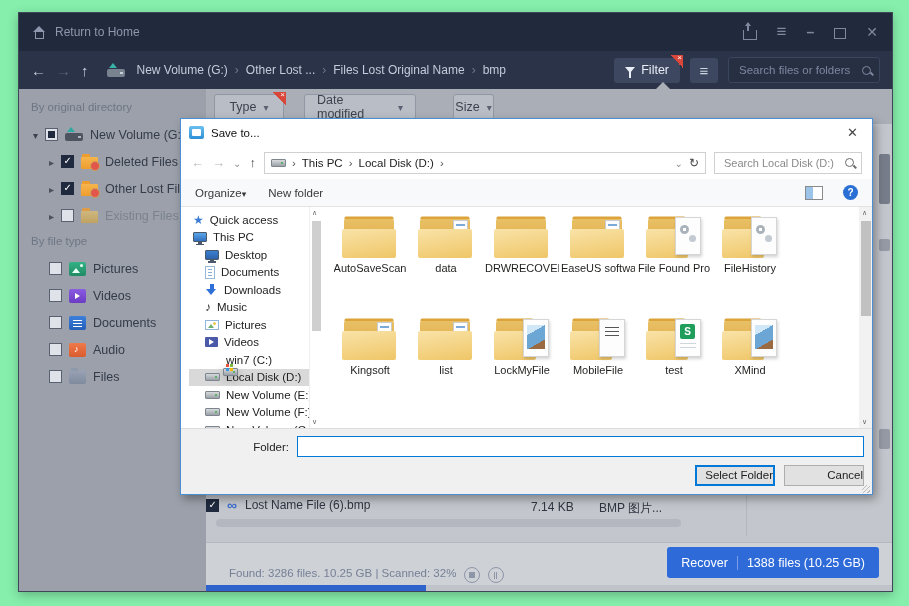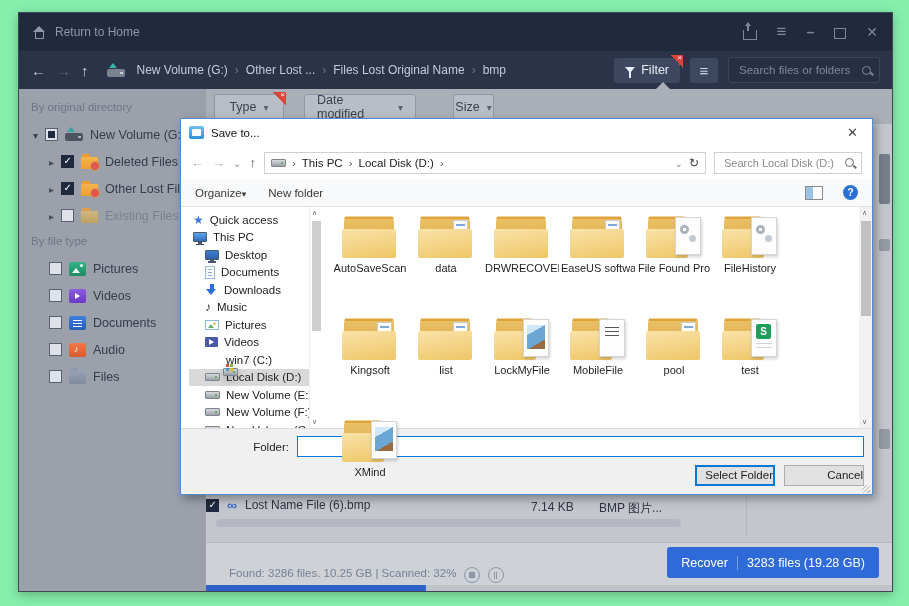--- a/index.html
+++ b/index.html
@@ -329,21 +329,21 @@
       </div>
       <div class="footerbar">
         <div class="adv-status">
           <span>Found: 3286 files. 10.25 GB  |  Scanned: 32%</span>
           <span class="circ stop"></span>
           <span class="circ pause"></span>
         </div>
         <div class="recover-btn">
           <span>Recover</span>
           <span class="rec-div"></span>
-          <span>3283 files (19.28 GB)</span>
+          <span>1388 files (10.25 GB)</span>
         </div>
       </div>
       <div class="progress">
         <span class="fill" style="width: 32%;"></span>
       </div>
     </div>
   </div>
 
   <div class="dialog">
     <div class="d-title">
@@ -497,26 +497,20 @@
               </span>
               <span class="cname">LockMyFile</span>
             </div>
           <div class="cell">
               <span class="bf narrow">
                 <i class="pg big g-txt"></i>
               </span>
               <span class="cname">MobileFile</span>
             </div>
           <div class="cell">
-              <span class="bf">
-                <i class="pg side"></i>
-              </span>
-              <span class="cname">pool</span>
-            </div>
-          <div class="cell">
               <span class="bf narrow">
                 <i class="pg big g-xls"></i>
               </span>
               <span class="cname">test</span>
             </div>
           <div class="cell">
               <span class="bf narrow">
                 <i class="pg big g-img"></i>
               </span>
               <span class="cname">XMind</span>

